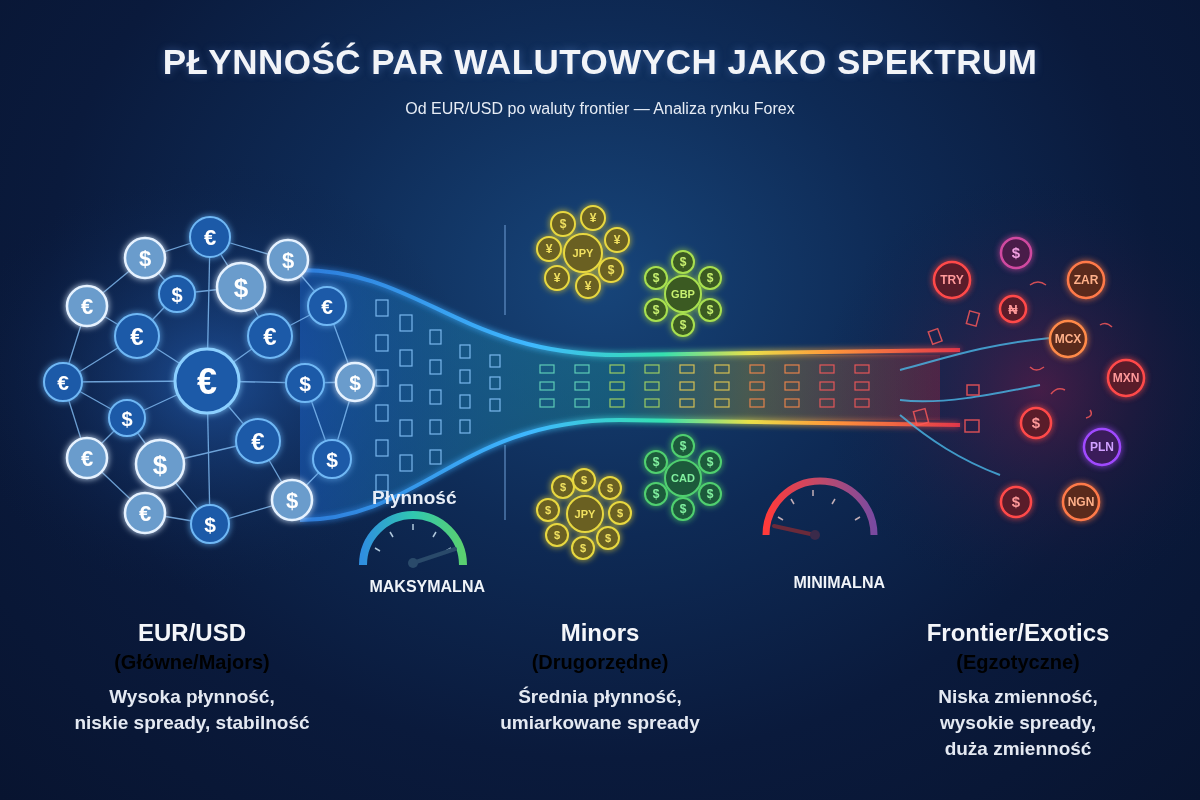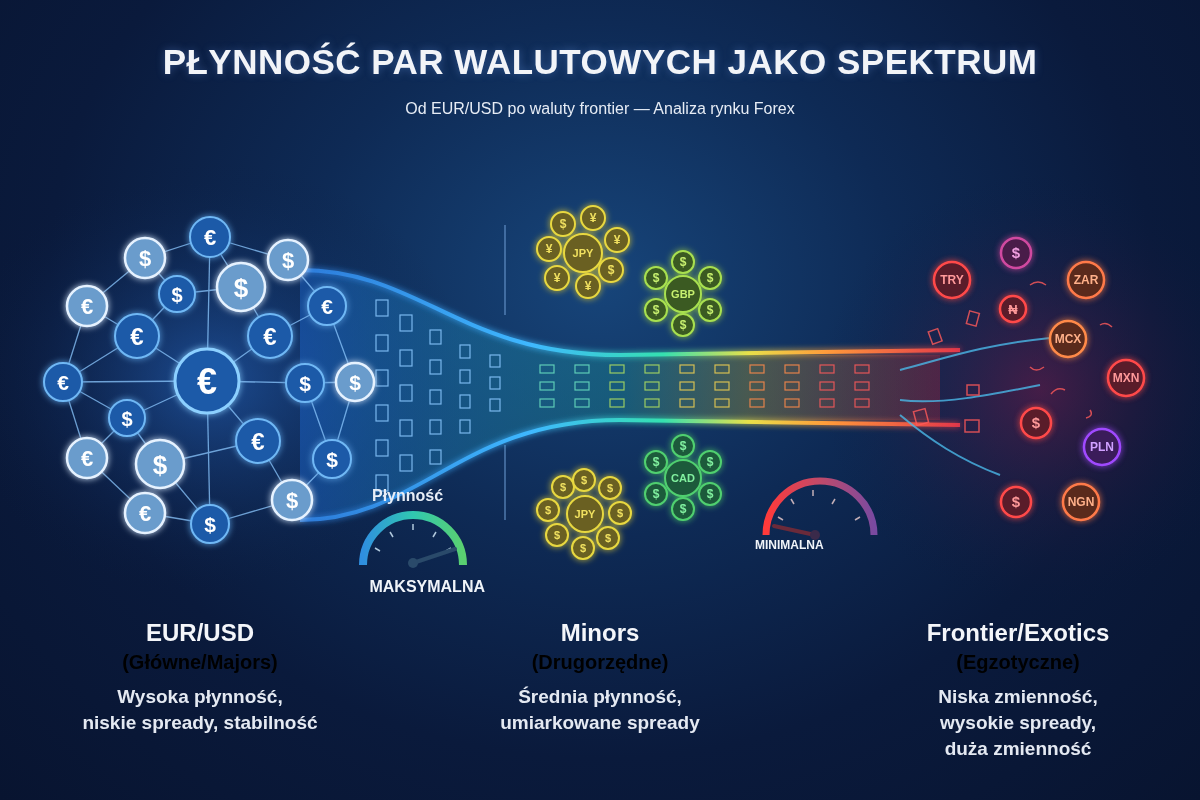--- a/index.html
+++ b/index.html
@@ -6,23 +6,23 @@
   body{width:1200px;height:800px;overflow:hidden;font-family:"Liberation Sans",sans-serif;color:#fff;
     background:radial-gradient(ellipse at 50% 35%, #17457a 0%, #0e2a55 35%, #0a1a3c 65%, #081430 100%);position:relative;}
   .title{position:absolute;top:42px;left:0;width:1200px;text-align:center;font-size:35px;font-weight:bold;letter-spacing:0.5px;color:#f2f4f8;text-shadow:0 0 8px rgba(120,170,255,0.35);}
   .subtitle{position:absolute;top:100px;left:0;width:1200px;text-align:center;font-size:16px;color:#e6ecf5;}
   svg.art{position:absolute;left:0;top:0;}
   .node-lbl{font-family:"Liberation Sans",sans-serif;font-weight:bold;}
   .col{position:absolute;top:618px;text-align:center;width:360px;}
   .col .h1{font-size:24px;font-weight:bold;color:#f4f6fa;line-height:30px;}
   .col .h2{font-size:20px;font-weight:bold;color:#000000;line-height:28px;}
   .col .d{font-size:19px;color:#e4e9f2;line-height:26px;margin-top:8px;font-weight:bold;}
-  .gauge-title{position:absolute;left:372px;top:487px;width:80px;text-align:left;font-size:16px;font-weight:bold;color:#e8eef7;}
+  .gauge-title{position:absolute;left:372px;top:487px;width:80px;text-align:left;font-size:19px;font-weight:bold;color:#e8eef7;}
   .gauge-val1{position:absolute;left:340px;top:578px;width:145px;text-align:right;font-size:16px;font-weight:bold;color:#f0f4f9;}
-  .gauge-val2{position:absolute;left:755px;top:538px;width:130px;text-align:left;font-size:12px;font-weight:bold;color:#f0f4f9;}
+  .gauge-val2{position:absolute;left:755px;top:574px;width:130px;text-align:right;font-size:16px;font-weight:bold;color:#f0f4f9;}
 </style>
 </head>
 <body>
 
 <div class="title">PŁYNNOŚĆ PAR WALUTOWYCH JAKO SPEKTRUM</div>
 <div class="subtitle">Od EUR/USD po waluty frontier — Analiza rynku Forex</div>
 
 <svg class="art" width="1200" height="800" viewBox="0 0 1200 800">
   <defs>
     <linearGradient id="spec" x1="0" y1="0" x2="1" y2="0">
@@ -436,21 +436,21 @@
     </g>
     <line x1="774" y1="526" x2="815" y2="535" stroke="#6a2a3a" stroke-width="4" stroke-linecap="round"></line>
     <circle cx="815" cy="535" r="5" fill="#3a2a4a"></circle>
   </g>
 </svg>
 
 <div class="gauge-title">Płynność</div>
 <div class="gauge-val1">MAKSYMALNA</div>
 <div class="gauge-val2">MINIMALNA</div>
 
-<div class="col" style="left:20px;">
+<div class="col" style="left:12px;">
   <div class="h1">EUR/USD</div>
   <div class="h2">(Główne/Majors)</div>
   <div class="d">
     <div>Wysoka płynność,</div>
     <div>niskie spready, stabilność</div>
   </div>
 </div>
 <div class="col" style="left:420px;">
   <div class="h1">Minors</div>
   <div class="h2">(Drugorzędne)</div>

